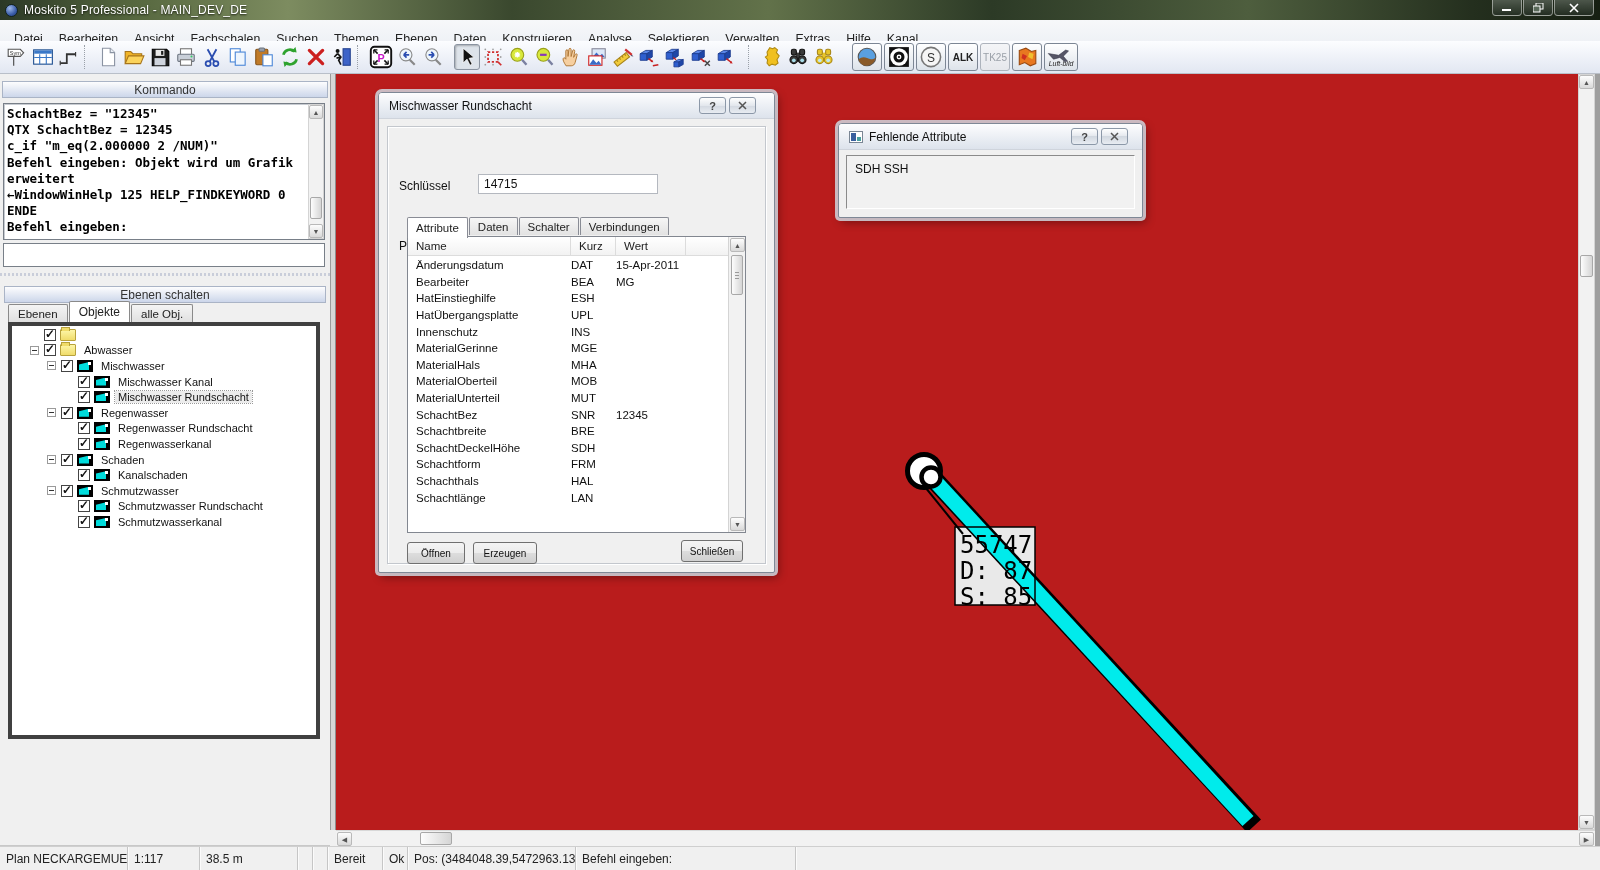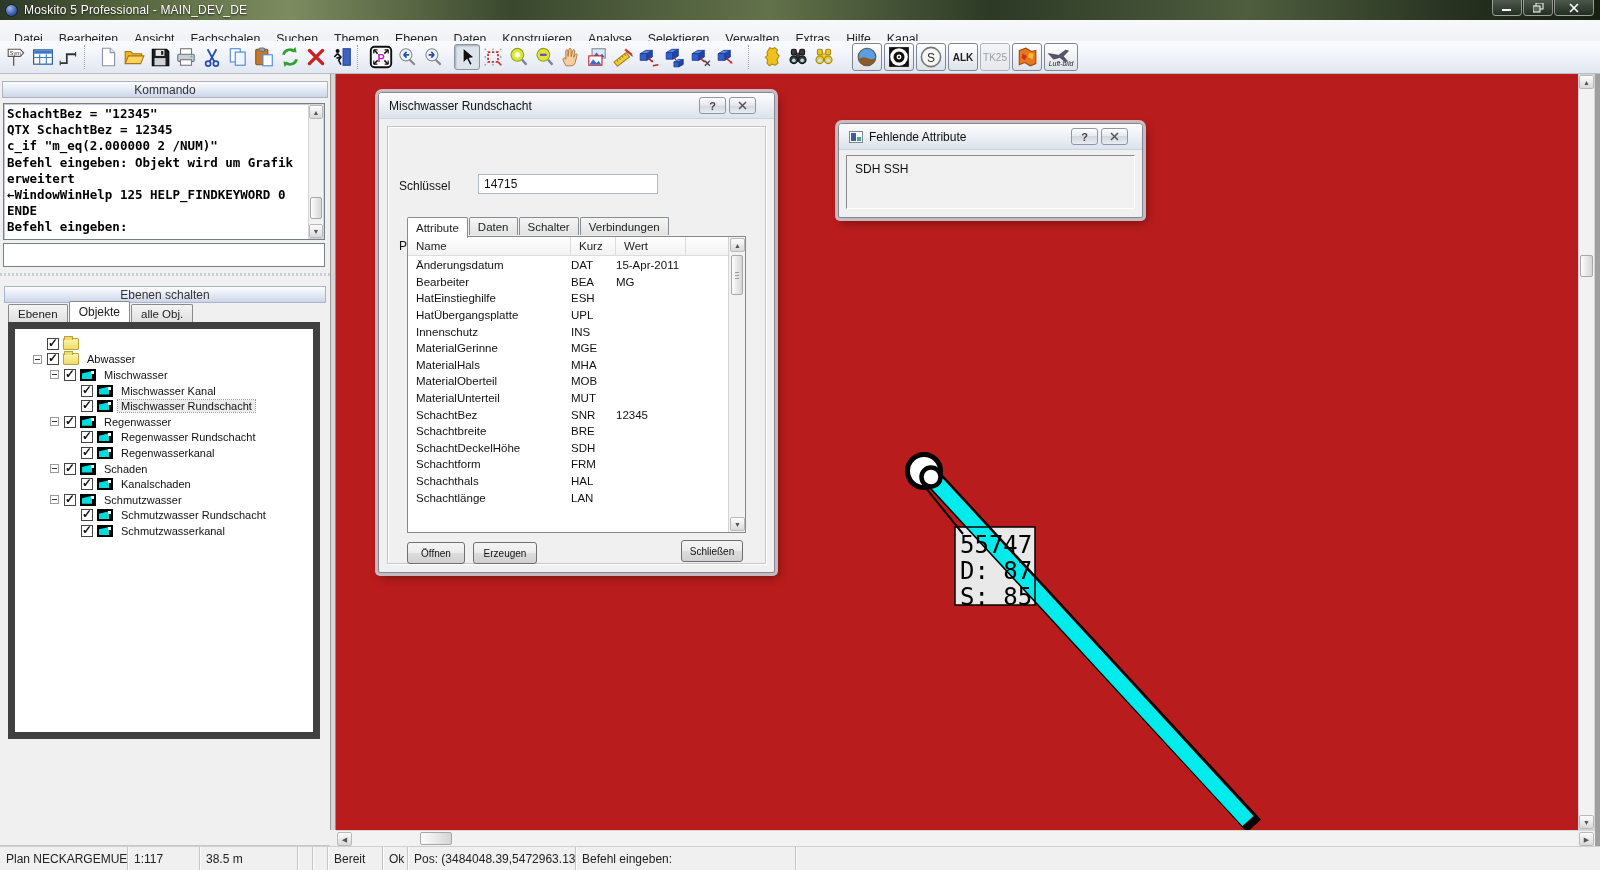--- a/index.html
+++ b/index.html
@@ -71,22 +71,22 @@
   .cmd-scroll .up{top:0;} .cmd-scroll .down{bottom:0;}
   .cmd-scroll .sb-thumb{top:92px;height:22px;}
 
   
   .tabbox{position:absolute;left:8px;top:228px;width:312px;height:437px;}
   .tabs{display:flex;height:20px;align-items:flex-end;}
   .tab{height:18px;padding:0 9px;font-size:11.5px;color:#222;background:linear-gradient(#f4f4f4,#e0e0e0);
     border:1px solid #8a8a8a;border-bottom:none;border-radius:2px 2px 0 0;margin-right:1px;
     display:flex;align-items:center;}
   .tab.active{height:21px;background:#fff;font-size:12px;position:relative;z-index:2;}
-  .tab-content{position:absolute;left:0;top:20px;right:0;bottom:0;background:#fff;border:7px solid #404040;
-    padding-top:7px;overflow:hidden;}
+  .tab-content{position:absolute;left:0;top:20px;right:0;bottom:0;background:#fff;border:4px solid #404040;
+    padding-top:1px;overflow:hidden;}
 
   
   .tree-row{height:15.6px;display:flex;align-items:center;font-size:11px;color:#111;}
   .tree-row.lvl1{padding-left:18px;} .tree-row.lvl2{padding-left:35px;} .tree-row.lvl3{padding-left:52px;}
   .expander{width:9px;height:9px;border:1px solid #9a9a9a;background:#fff;margin-right:5px;flex:0 0 auto;
     position:relative;}
   .expander::before{content:"";position:absolute;left:1px;top:3px;width:5px;height:1px;background:#333;}
   .cbx{width:12px;height:12px;border:1px solid #444;background:#fff;margin-right:4px;flex:0 0 auto;
     position:relative;}
   .cbx::after{content:"✓";position:absolute;left:0px;top:-3px;font-size:12px;font-weight:bold;color:#111;}

